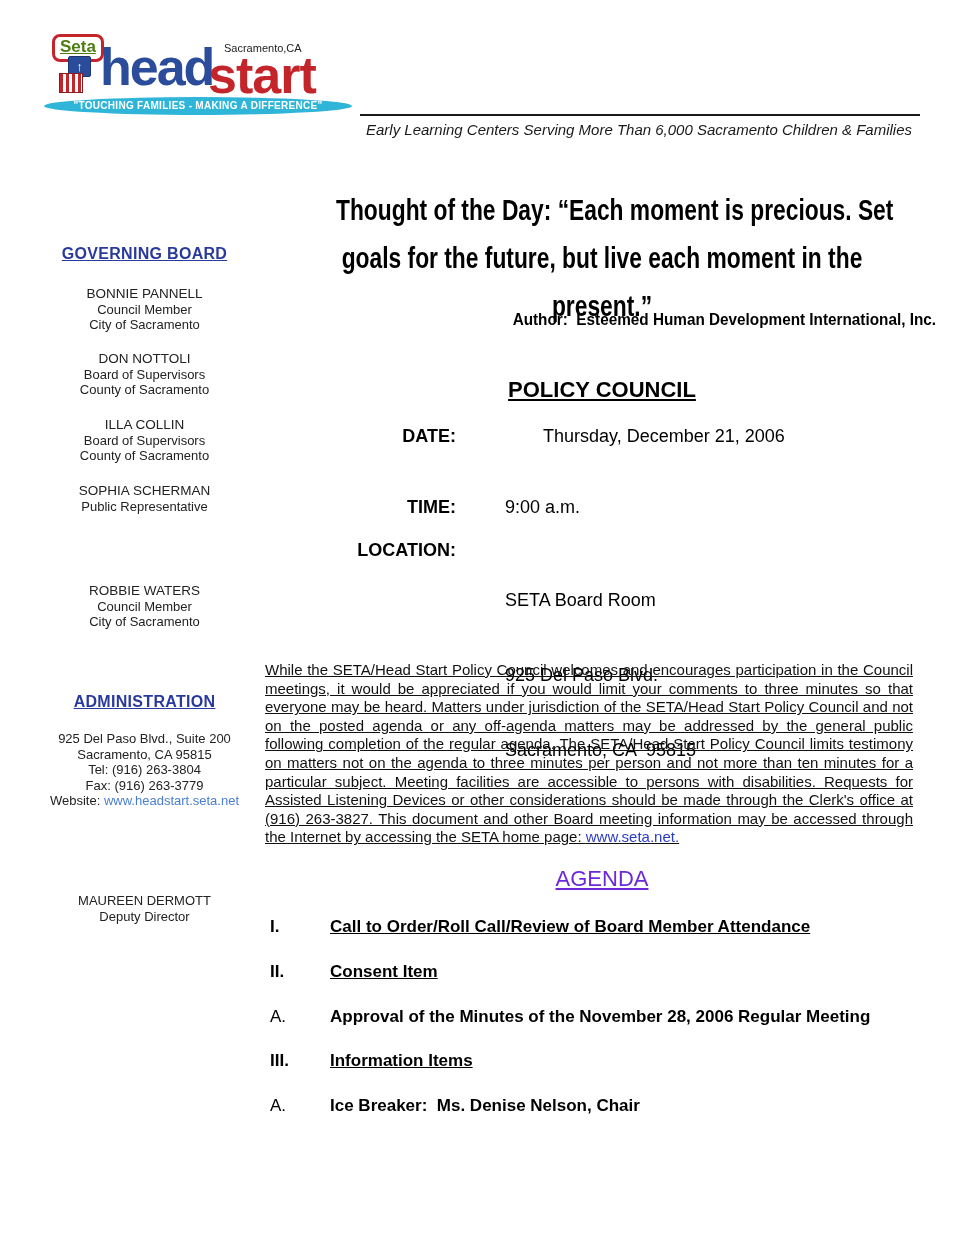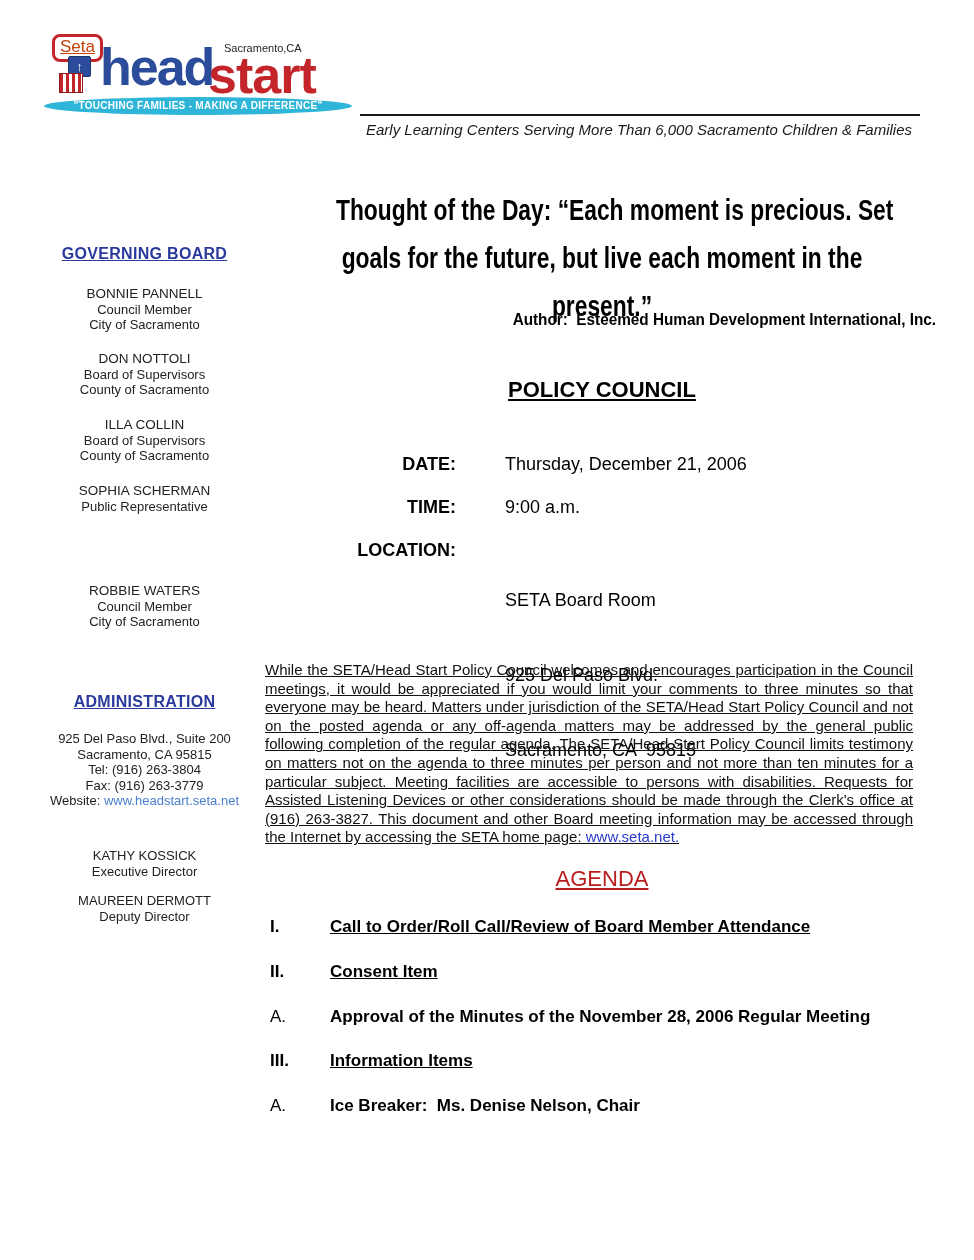--- a/index.html
+++ b/index.html
@@ -7,21 +7,21 @@
     position:relative; width:974px; height:1260px; background:#ffffff;
     font-family:"Liberation Sans","DejaVu Sans",sans-serif; color:#111;
     overflow:hidden;
   }
   .u { text-decoration:underline; }
 
   
   .logo { position:absolute; left:38px; top:26px; width:330px; height:94px; }
   .seta-badge {
     position:absolute; left:14px; top:8px; border:3px solid #C4252B; border-radius:8px;
-    padding:0 5px 2px; color:#c2410c; font-weight:normal; font-size:17px;
+    padding:0 5px 2px; color:#4d7c0f; font-weight:bold; font-size:17px;
     text-decoration:underline; background:#fff;
   }
   .gift-box { position:absolute; left:20px; top:30px; width:36px; height:44px; }
   .box-top {
     position:absolute; left:10px; top:0; width:21px; height:19px; background:#2B4C9B;
     color:#fff; font-size:13px; line-height:19px; text-align:center; font-weight:bold;
     border-radius:2px; border:1px solid #1d3570;
   }
   .box-bottom {
     position:absolute; left:1px; top:17px; width:22px; height:18px;
@@ -72,29 +72,29 @@
   }
   .thought-author {
     position:absolute; left:0; top:310px; width:684px; text-align:right; font-weight:bold;
     font-size:17px; white-space:pre-wrap; transform:scaleX(0.9); transform-origin:100% 50%; color:#000;
   }
   .meeting-title {
     position:absolute; left:0; top:377px; width:700px; text-align:center;
     font-weight:bold; font-size:22px; line-height:26px; color:#000;
   }
   .detail-row { position:absolute; left:0; width:700px; display:flex; color:#000; }
-  .dr0 { top:452px; } .dr1 { top:495px; } .dr2 { top:538px; }
+  .dr0 { top:424px;gap:38px; } .dr1 { top:495px; } .dr2 { top:538px; }
   .detail-label { width:204px; text-align:right; font-weight:bold; font-size:18px; line-height:25px; }
   .detail-value { margin-left:49px; font-size:18px; line-height:25px; white-space:pre-wrap; }
   .notice {
     position:absolute; left:13px; top:625px; width:648px; font-size:15px; line-height:18.6px;
     text-align:justify; text-decoration:underline; color:#111;margin-top:36px;
   }
   .notice .seta-link { color:#2A3CC8; }
-  .agenda-title { position:absolute; left:0; top:866px; width:700px; text-align:center; font-size:22px; color:#b91c1c; }
+  .agenda-title { position:absolute; left:0; top:866px; width:700px; text-align:center; font-size:22px; color:#6d28d9; }
   .agenda-row { position:absolute; left:18px; width:670px; display:flex; font-size:17px; line-height:22px; color:#000; }
   .ar0 { top:916px; } .ar1 { top:961px; } .ar2 { top:1006px; } .ar3 { top:1050px; } .ar4 { top:1095px; }
   .agenda-numeral { width:60px; flex:0 0 60px; }
   .agenda-row.heading .agenda-numeral { font-weight:bold; }
   .agenda-row.heading .agenda-text { font-weight:bold; text-decoration:underline; }
   .agenda-text { white-space:pre-wrap;font-weight:bold; }
 </style>
 </head>
 <body>
 
@@ -146,24 +146,20 @@
     <div class="sb-title sb-admin-title"><span class="u">ADMINISTRATION</span></div>
 
     <div class="address">
       <div>925 Del Paso Blvd., Suite 200</div>
       <div>Sacramento, CA 95815</div>
       <div>Tel: (916) 263-3804</div>
       <div>Fax: (916) 263-3779</div>
       <div><span>Website: </span><span class="weblink">www.headstart.seta.net</span></div>
     </div>
 
-    <div class="staff s0">
-      <div>KATHY KOSSICK</div>
-      <div>Executive Director</div>
-    </div>
     <div class="staff s1">
       <div>MAUREEN DERMOTT</div>
       <div>Deputy Director</div>
     </div>
   </div>
 
   <div class="main">
 
     <div class="thought">
       <div class="thought-line">Thought of the Day: “Each moment is precious.  Set</div>

